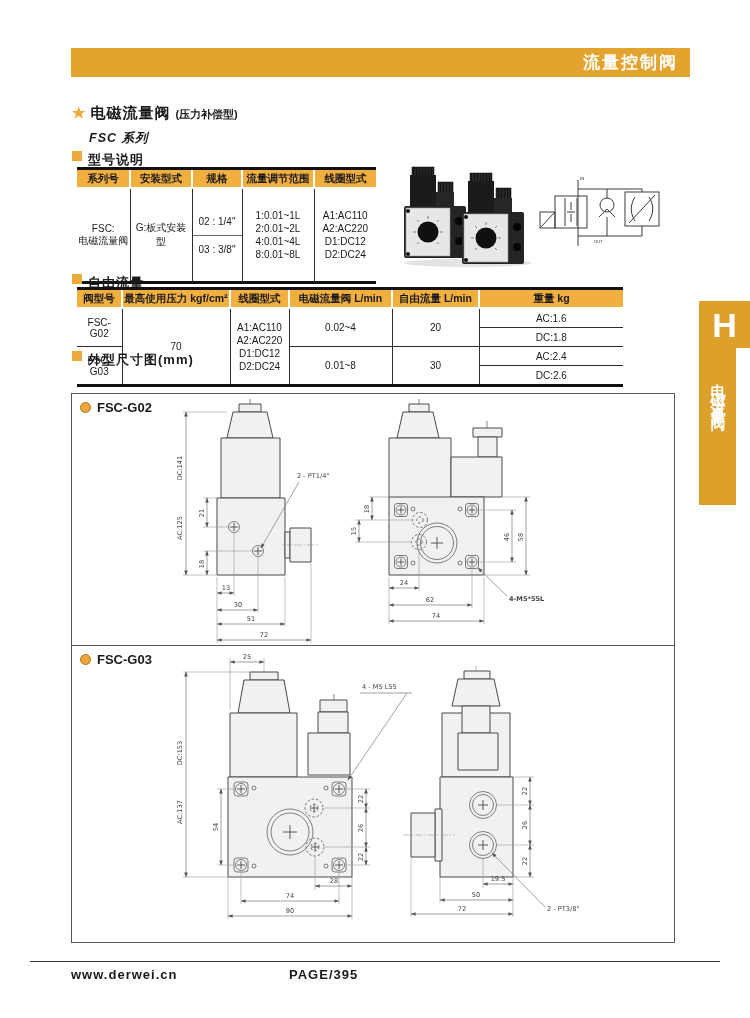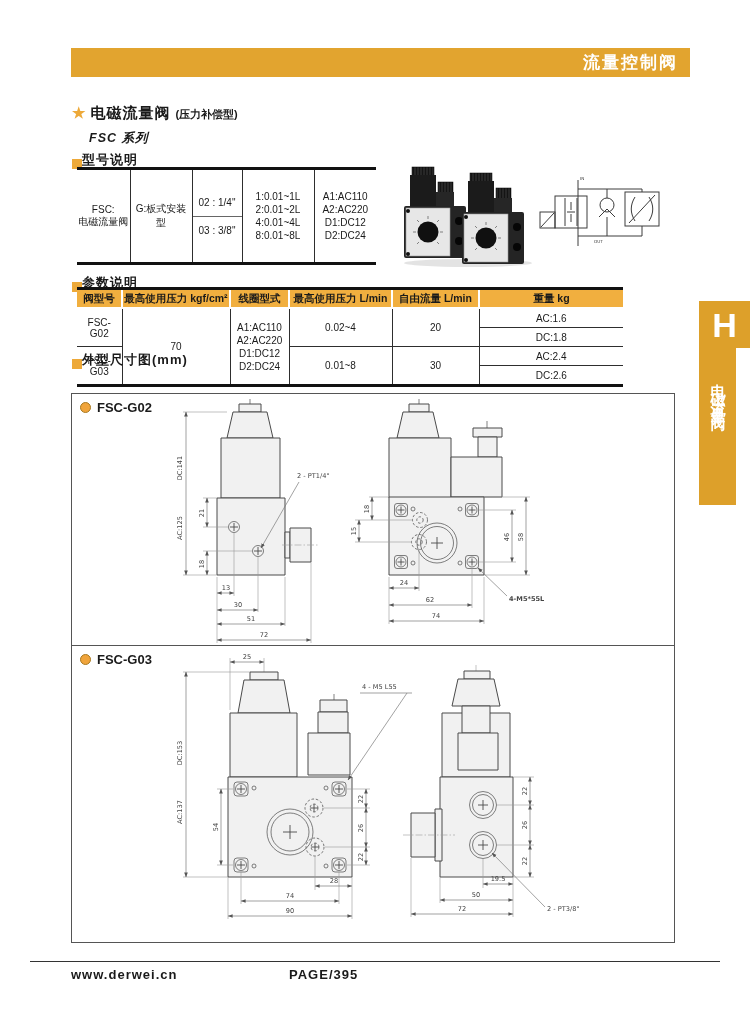--- a/index.html
+++ b/index.html
@@ -12,21 +12,21 @@
     display:flex;align-items:center;justify-content:flex-end;box-sizing:border-box;padding-right:12px;}
   .header-bar span{color:#fff;font-weight:bold;font-size:17px;letter-spacing:2px;}
 
   
   .intro{left:72px;top:104px;display:flex;align-items:baseline;gap:5px;}
   .star{color:#EDA939;font-size:15px;font-weight:bold;}
   .intro-title{font-size:15px;font-weight:bold;letter-spacing:1px;}
   .intro-sub{font-size:11px;font-weight:bold;}
   .series{left:89px;top:130px;font-size:12.5px;font-weight:bold;letter-spacing:1px;font-style:italic;}
 
-  .sec{display:flex;align-items:flex-end;}
+  .sec{display:flex;align-items:flex-start;gap:6px;}
   .sq{width:10px;height:10px;background:#EDA939;display:inline-block;}
   .sec span.t{font-size:13px;font-weight:bold;letter-spacing:1px;}
   .sec-model{left:72px;top:151px;}
   .sec-params{left:72px;top:274px;}
   .sec-dims{left:72px;top:351px;}
 
   
   table{border-collapse:collapse;table-layout:fixed;}
   .model-table{left:77px;top:167px;}
   .model-table table,.param-table table{border-top:3px solid #111;border-bottom:3px solid #111;}
@@ -103,20 +103,27 @@
   <div class="abs model-table">
     <table style="width:299px;">
       <colgroup>
           <col style="width:53px">
           <col style="width:62px">
           <col style="width:50px">
           <col style="width:72px">
           <col style="width:62px">
         </colgroup>
       <tbody>
+      <tr class="hd head-row">
+        <td>系列号</td>
+        <td>安装型式</td>
+        <td>规格</td>
+        <td>流量调节范围</td>
+        <td>线圈型式</td>
+      </tr>
       <tr class="bd">
         <td>
           <div>FSC:</div>
           <div>电磁流量阀</div>
         </td>
         <td>G:板式安装型</td>
         <td class="spec-cell">
           <div class="spec-top">02 : 1/4"</div>
           <div class="spec-bot">03 : 3/8"</div>
         </td>
@@ -217,39 +224,39 @@
       <line x1="91" y1="51" x2="117" y2="23"></line>
       <line x1="104" y1="17" x2="104" y2="20"></line>
       <line x1="104" y1="54" x2="104" y2="64"></line>
     </g>
     <line x1="40" y1="64" x2="104" y2="64"></line>
     <text x="56" y="71">OUT</text>
   </svg>
 
   <div class="abs sec sec-params">
     <span class="sq"></span>
-    <span class="t">参数说明</span>
+    <span class="t">自由流量</span>
   </div>
 
   <div class="abs param-table">
     <table style="width:546px;">
       <colgroup>
           <col style="width:45px">
           <col style="width:108px">
           <col style="width:59px">
           <col style="width:103px">
           <col style="width:87px">
           <col style="width:144px">
         </colgroup>
       <tbody>
           <tr class="hd head-row">
         <td>阀型号</td>
         <td>最高使用压力 kgf/cm²</td>
         <td>线圈型式</td>
-        <td>最高使用压力 L/min</td>
+        <td>电磁流量阀 L/min</td>
         <td>自由流量 L/min</td>
         <td>重量 kg</td>
       </tr>
       <tr class="bd">
         <td rowspan="2">FSC-G02</td>
         <td rowspan="4">70</td>
         <td rowspan="4" class="lines">
           <div>A1:AC110</div>
           <div>A2:AC220</div>
           <div>D1:DC12</div>

